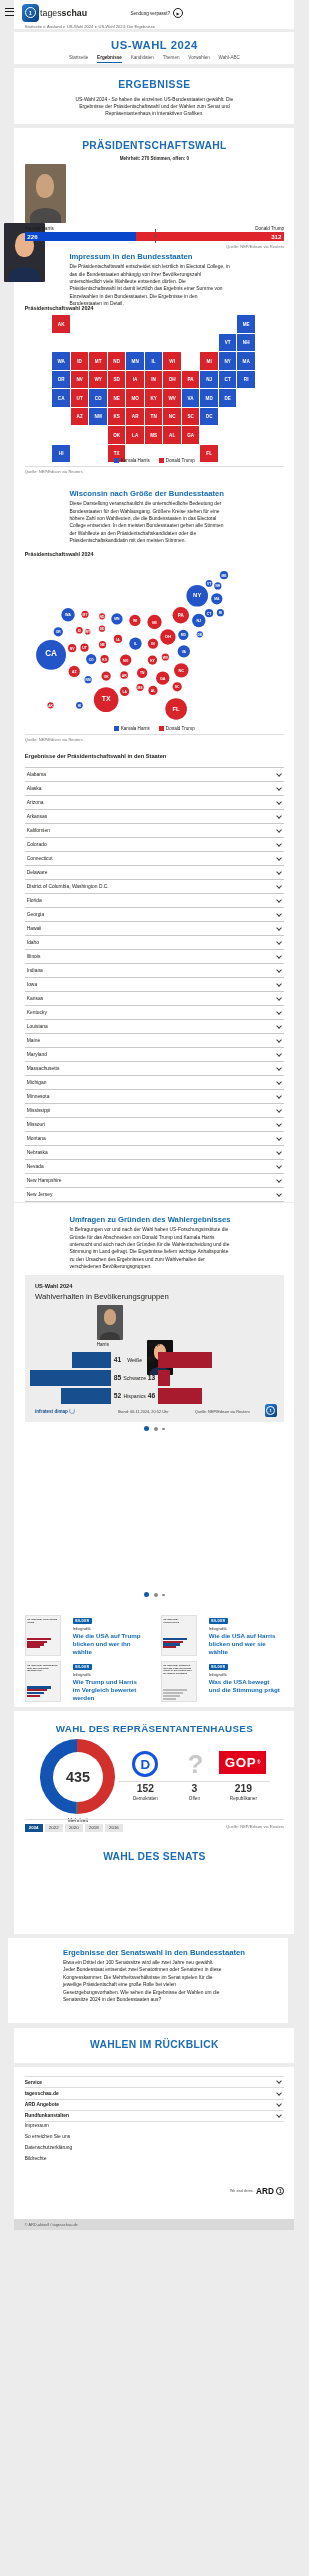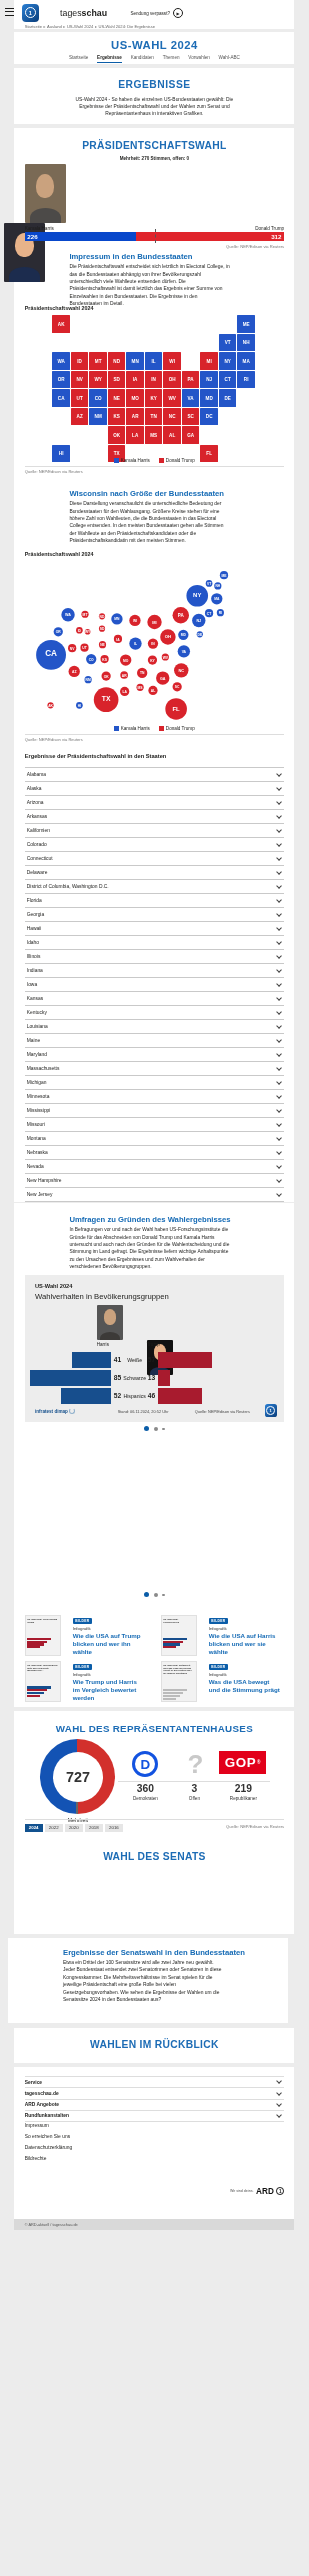--- a/index.html
+++ b/index.html
@@ -102,21 +102,21 @@
   #copy span{font-size:3.9px;color:#555;margin-left:10.3px;}
   .itd{font-size:4.6px;font-weight:bold;color:#15508c;}
   .itd .arc{display:inline-block;width:4.1px;height:4.1px;border:1px solid #8fb0cc;border-top-color:transparent;border-radius:50%;vertical-align:-1px;margin-left:1px;}
   .ard-sq{width:12.4px;height:12.4px;border-radius:2.6px;background:linear-gradient(135deg,#2a7fd4,#0a3d7a);display:flex;align-items:center;justify-content:center;}
   .ard-sq .ts-globe{width:6.7px;height:6.7px;font-size:4.1px;border-width:0.8px;}
 </style>
 </head>
 <body>
 
 <div class="col card" id="hdr">
-  <div class="abs" style="left:7.2px;top:4.1px;display:flex;align-items:center;gap:21px;">
+  <div class="abs" style="left:7.2px;top:4.1px;display:flex;align-items:center;gap:1px;">
     <div class="ts-logo">
         <div class="ts-globe">1</div>
       </div>
     <span class="wordmark">tages<b>schau</b></span>
   </div>
   <div class="abs" style="left:116px;top:8.2px;font-size:4.6px;display:flex;align-items:center;gap:3.1px;">
     <span>Sendung verpasst?</span>
     <span class="play">▶</span>
   </div>
   <div class="abs burger" style="right:9.3px;top:8.2px;"></div>
@@ -649,28 +649,28 @@
         </div>
         <div style="margin-left: 48px;"><span class="badge">BILDER</span><div class="kicker">Infografik</div><div class="t-title">Was die USA bewegt und die Stimmung prägt</div></div>
       </div>
     </div>
 </div>
 
 <div class="col card" id="house">
   <div class="abs h-sec blue-h ctr" style="left:0;right:0;top:11.3px;font-size:9.8px;">WAHL DES REPRÄSENTANTENHAUSES</div>
   <div class="abs donut" style="left:26px;top:28px;">
     <div class="hole">
-        <span>727</span>
+        <span>435</span>
       </div>
   </div>
   <div class="abs ctr" style="left:26px;width:75px;top:106px;font-size:5.2px;">Mehrheit</div>
   <div id="housestats">
       <div class="abs dem-logo" style="top: 40px; left: 118px;">D</div>
       <div class="abs stat-line" style="left: 104px; width: 54px; top: 70px;"></div>
-      <div class="abs stat-val" style="left: 104px; width: 54px; top: 72px;">360</div>
+      <div class="abs stat-val" style="left: 104px; width: 54px; top: 72px;">152</div>
       <div class="abs stat-lbl" style="left: 104px; width: 54px; top: 85px;">Demokraten</div>
       <div class="abs q-logo" style="top: 40px; left: 173px;">?</div>
       <div class="abs stat-line" style="left: 153px; width: 54px; top: 70px;"></div>
       <div class="abs stat-val" style="left: 153px; width: 54px; top: 72px;">3</div>
       <div class="abs stat-lbl" style="left: 153px; width: 54px; top: 85px;">Offen</div>
       <div class="abs gop-logo" style="top: 40px; left: 205px;">GOP<small>®</small></div>
       <div class="abs stat-line" style="left: 202px; width: 54px; top: 70px;"></div>
       <div class="abs stat-val" style="left: 202px; width: 54px; top: 72px;">219</div>
       <div class="abs stat-lbl" style="left: 202px; width: 54px; top: 85px;">Republikaner</div>
     </div>

